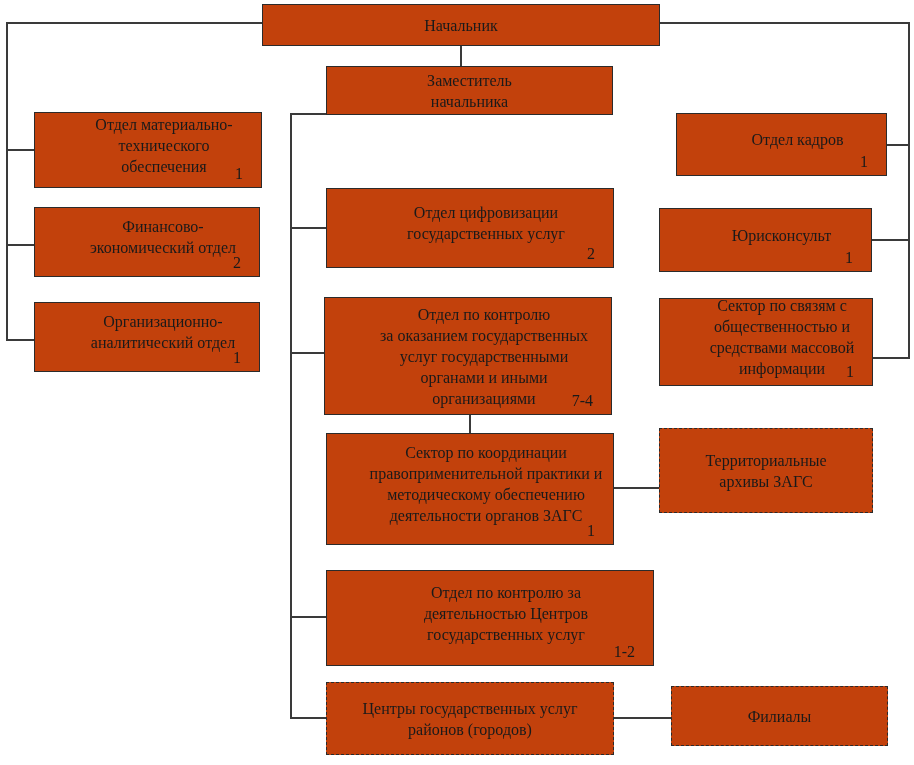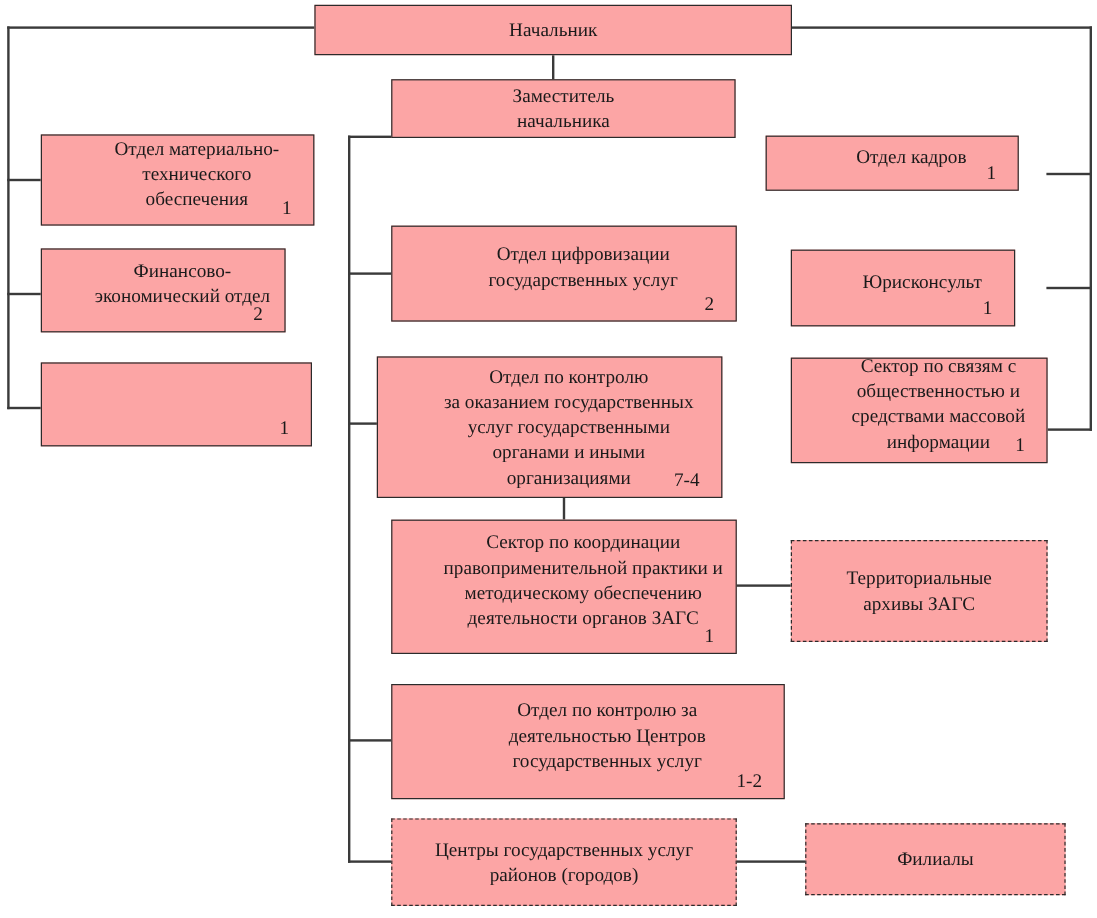--- a/index.html
+++ b/index.html
@@ -14,21 +14,21 @@
     height: 765px;
     background: #ffffff;
     font-family: "Liberation Serif", "DejaVu Serif", serif;
     color: #1a1a1a;
     overflow: hidden;
   }
   .box {
     position: absolute;
     box-sizing: border-box;
     border: 1.6px solid #2b2b2b;
-    background: #fca5a5;
+    background: #c2410c;
     display: flex;
     align-items: center;
     justify-content: center;
   }
   .box.dashed {
     border-style: dashed;
   }
   .lbl {
     white-space: pre-line;
     text-align: center;
@@ -91,37 +91,39 @@
 начальника</div>
   </div>
 
   <div class="box has-count" style="left:34px;top:112px;width:228px;height:76px">
     <div class="lbl">Отдел материально-
 технического
 обеспечения</div>
     <div class="cnt">1</div>
   </div>
 
-  <div class="box has-count" style="left:34px;top:207px;width:204px;height:70px">
+  <div class="box has-count" style="left:34px;top:207px;width:226px;height:70px">
     <div class="lbl">Финансово-
 экономический отдел</div>
     <div class="cnt">2</div>
   </div>
 
   <div class="box has-count" style="left:34px;top:302px;width:226px;height:70px">
+    <div class="lbl">Организационно-
+аналитический отдел</div>
     <div class="cnt">1</div>
   </div>
 
   <div class="box has-count" style="left:326px;top:188px;width:288px;height:80px">
     <div class="lbl">Отдел цифровизации
 государственных услуг</div>
     <div class="cnt">2</div>
   </div>
 
-  <div class="box has-count" style="left:314px;top:297px;width:288px;height:118px">
+  <div class="box has-count" style="left:324px;top:297px;width:288px;height:118px">
     <div class="lbl" style="padding-bottom:2px">Отдел по контролю
 за оказанием государственных
 услуг государственными
 органами и иными
 организациями</div>
     <div class="cnt">7-4</div>
   </div>
 
   <div class="box has-count" style="left:326px;top:433px;width:288px;height:112px">
     <div class="lbl">Сектор по координации
@@ -136,39 +138,39 @@
 деятельностью Центров
 государственных услуг</div>
     <div class="cnt">1-2</div>
   </div>
 
   <div class="box dashed" style="left:326px;top:682px;width:288px;height:73px">
     <div class="lbl">Центры государственных услуг
 районов (городов)</div>
   </div>
 
-  <div class="box has-count" style="left:638px;top:113px;width:211px;height:46px">
+  <div class="box has-count" style="left:676px;top:113px;width:211px;height:63px">
     <div class="lbl">Отдел кадров</div>
     <div class="cnt">1</div>
   </div>
 
-  <div class="box has-count" style="left:659px;top:208px;width:187px;height:64px">
+  <div class="box has-count" style="left:659px;top:208px;width:213px;height:64px">
     <div class="lbl">Юрисконсульт</div>
     <div class="cnt">1</div>
   </div>
 
   <div class="box has-count" style="left:659px;top:298px;width:214px;height:88px">
     <div class="lbl">Сектор по связям с
 общественностью и
 средствами массовой
 информации</div>
     <div class="cnt">1</div>
   </div>
 
-  <div class="box dashed" style="left:659px;top:450px;width:214px;height:85px">
+  <div class="box dashed" style="left:659px;top:428px;width:214px;height:85px">
     <div class="lbl">Территориальные
 архивы ЗАГС</div>
   </div>
 
   <div class="box dashed" style="left:671px;top:686px;width:217px;height:60px">
     <div class="lbl">Филиалы</div>
   </div>
 
 </div>
 

